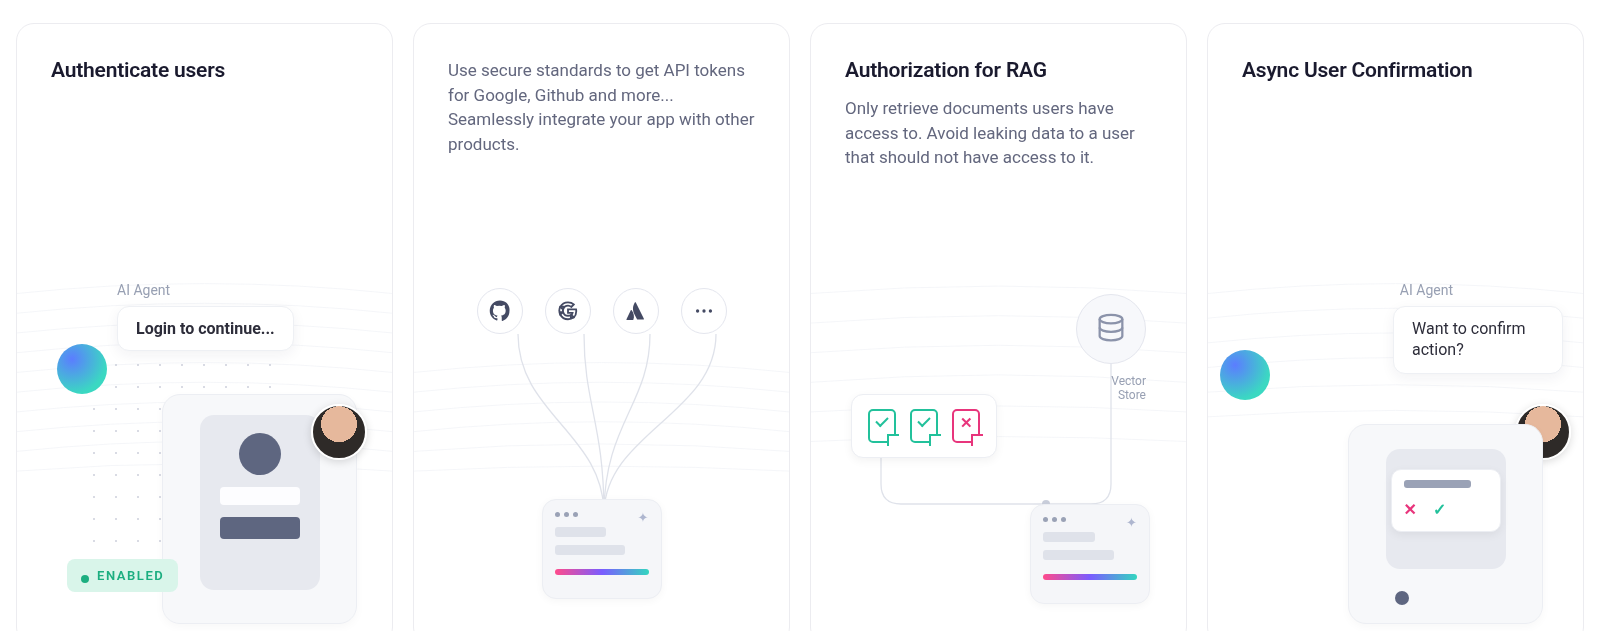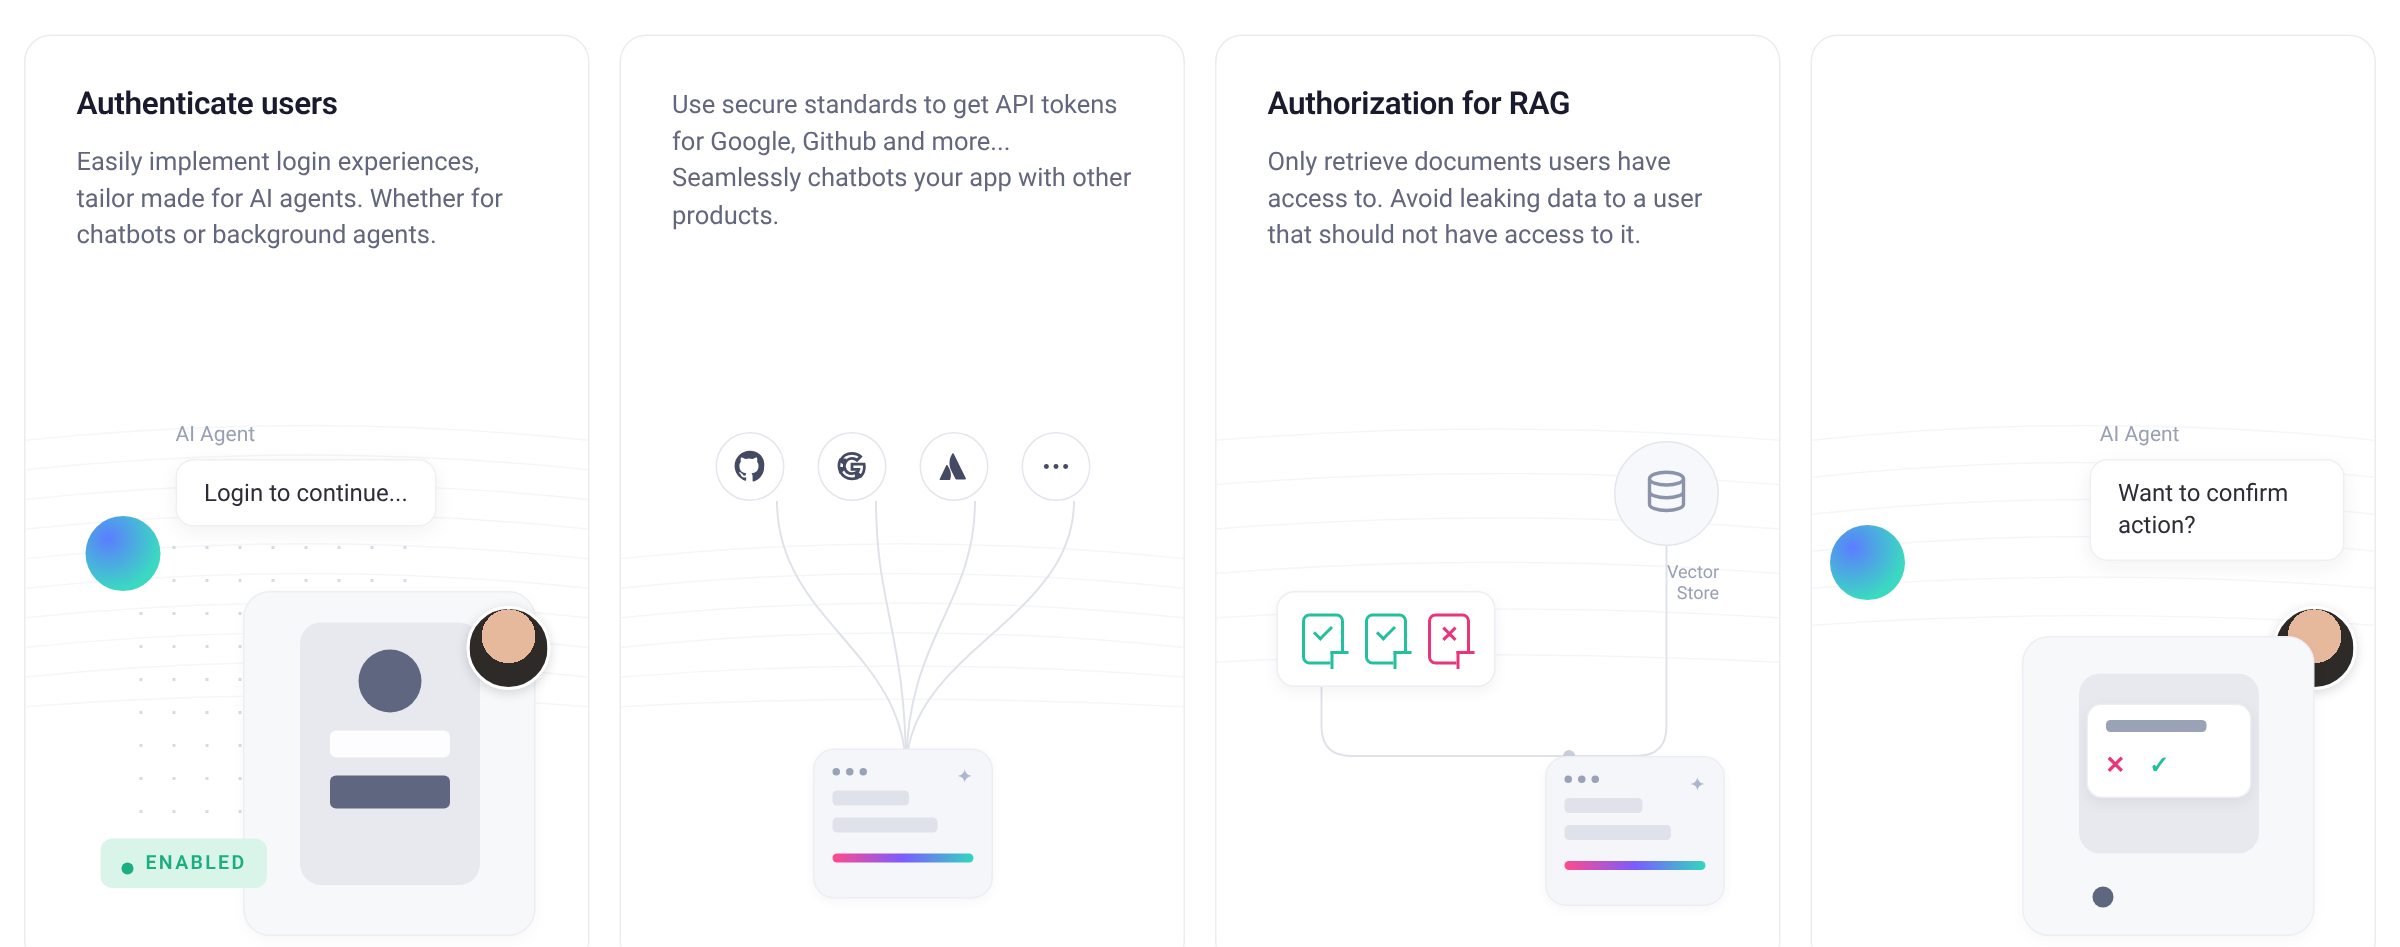--- a/index.html
+++ b/index.html
@@ -61,21 +61,21 @@
     position: absolute;
     background: #fff;
     border: 1px solid #eef0f4;
     border-radius: 12px;
     padding: 12px 18px;
     font-size: 16px;
     color: #2d2d3a;
     box-shadow: 0 4px 14px rgba(30,30,60,.06);
     white-space: nowrap;
   }
-  .c1 .bubble { top: 52px; left: 100px; }
+  .c1 .bubble { top: 52px; left: 100px; font-weight: bold; }
   .grad-dot {
     position: absolute;
     width: 50px; height: 50px; border-radius: 50%;
     background: radial-gradient(circle at 30% 30%, #5b7dff 0%, #3bd8c2 70%);
     filter: blur(.3px);
   }
   .c1 .grad-dot { top: 90px; left: 40px; }
   .dotgrid {
      position:absolute; top:100px; left:66px; width:200px; height:200px;
      background-image: radial-gradient(#c8ccd8 1.2px, transparent 1.2px);
@@ -208,21 +208,20 @@
   .dialog .ck{color:#22c19b;}
   .confirm-frame .smdot{position:absolute;bottom:18px;left:46px;width:14px;height:14px;border-radius:50%;background:#5e6680;}
 </style>
 </head>
 <body>
 
 <div class="grid">
 
   <div class="card c1">
     <h2>Authenticate users</h2>
-    <p class="desc">Easily implement login experiences, tailor made for AI agents. Whether for chatbots or background agents.</p>
     <div class="illus">
       <svg class="waves" viewBox="0 0 380 390" preserveAspectRatio="none">
         <g stroke="#eef0f5" fill="none" stroke-width="1">
           <path d="M0 40 Q190 20 380 40"></path>
             <path d="M0 60 Q190 40 380 60"></path>
             <path d="M0 80 Q190 60 380 80"></path>
           <path d="M0 100 Q190 80 380 100"></path>
             <path d="M0 120 Q190 100 380 120"></path>
             <path d="M0 140 Q190 120 380 140"></path>
           <path d="M0 160 Q190 140 380 160"></path>
@@ -243,21 +242,21 @@
         </div>
       </div>
       <div class="avatar"></div>
       <div class="enabled-badge">
         <span>ENABLED</span>
       </div>
     </div>
   </div>
 
   <div class="card c2">
-    <p class="desc">Use secure standards to get API tokens for Google, Github and more... Seamlessly chatbots your app with other products.</p>
+    <p class="desc">Use secure standards to get API tokens for Google, Github and more... Seamlessly integrate your app with other products.</p>
     <div class="illus">
       <svg class="waves" viewBox="0 0 380 390" preserveAspectRatio="none">
         <g stroke="#eef0f5" fill="none" stroke-width="1">
           <path d="M0 120 Q190 100 380 120"></path>
             <path d="M0 140 Q190 120 380 140"></path>
             <path d="M0 160 Q190 140 380 160"></path>
           <path d="M0 180 Q190 160 380 180"></path>
             <path d="M0 200 Q190 185 380 200"></path>
             <path d="M0 220 Q190 210 380 220"></path>
         </g>
@@ -354,20 +353,21 @@
           </div>
         <span class="spark">✦</span>
         <div class="line1"></div>
           <div class="line2"></div>
           <div class="bar"></div>
       </div>
     </div>
   </div>
 
   <div class="card c4">
+    <h2>Async User Confirmation</h2>
     <div class="illus">
       <svg class="waves" viewBox="0 0 380 390" preserveAspectRatio="none">
         <g stroke="#eef0f5" fill="none" stroke-width="1">
           <path d="M0 40 Q190 20 380 40"></path>
             <path d="M0 65 Q190 45 380 65"></path>
             <path d="M0 90 Q190 70 380 90"></path>
           <path d="M0 115 Q190 95 380 115"></path>
             <path d="M0 140 Q190 125 380 140"></path>
             <path d="M0 165 Q190 152 380 165"></path>
         </g>

